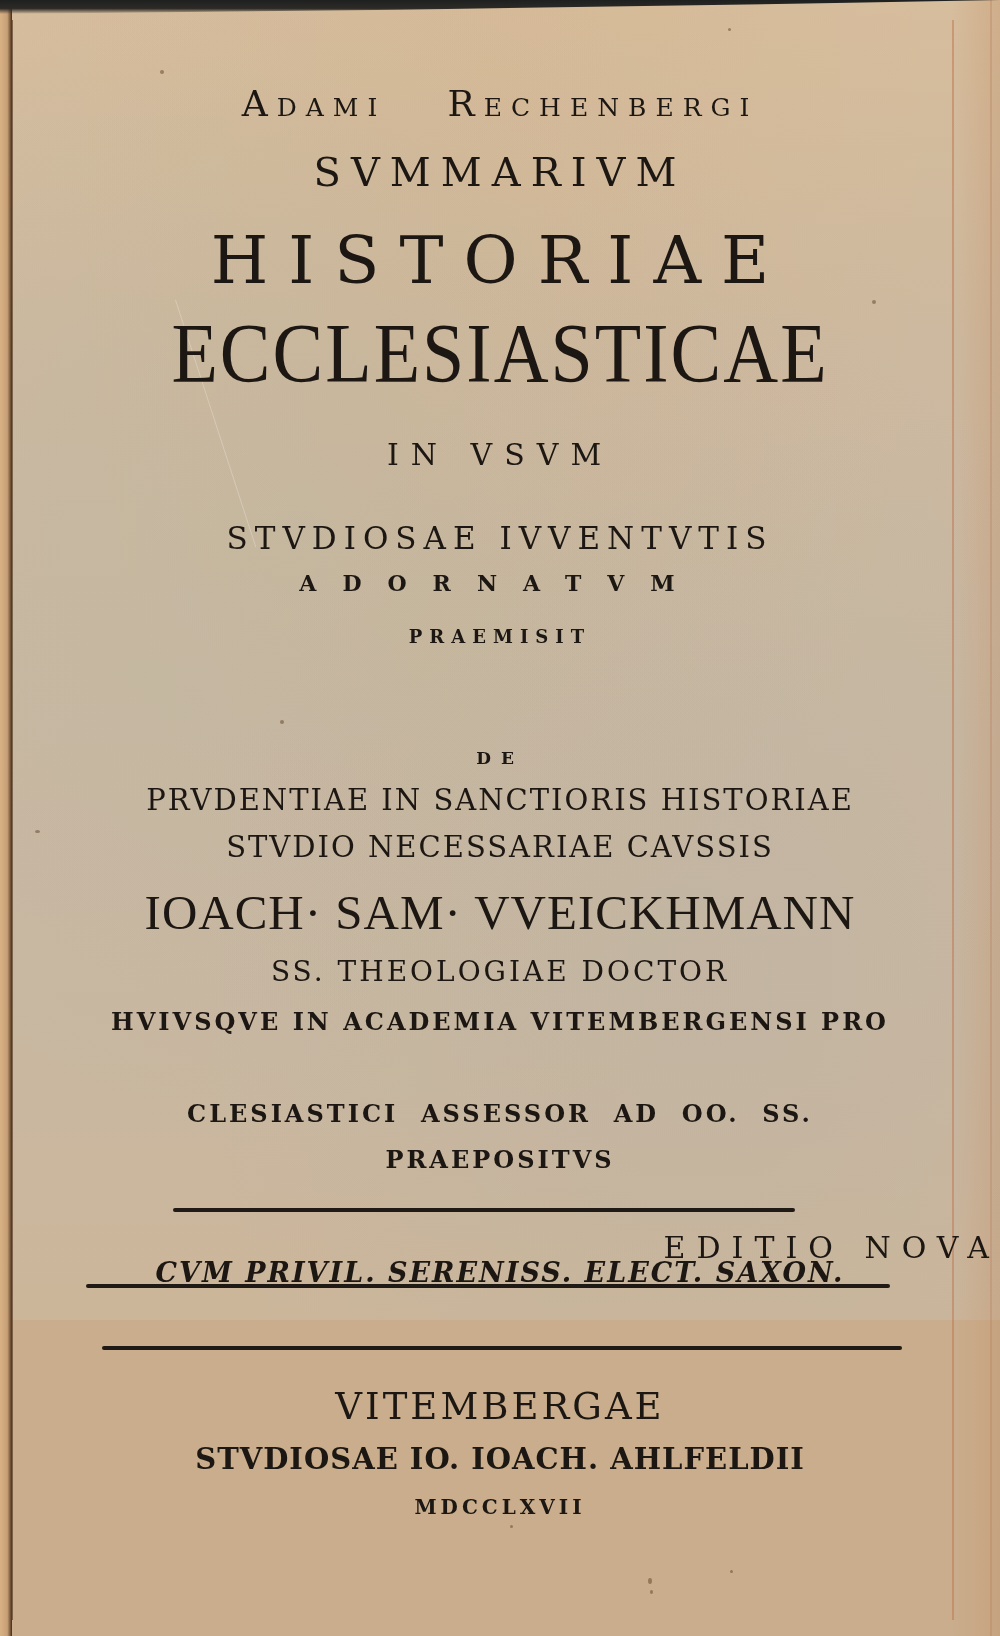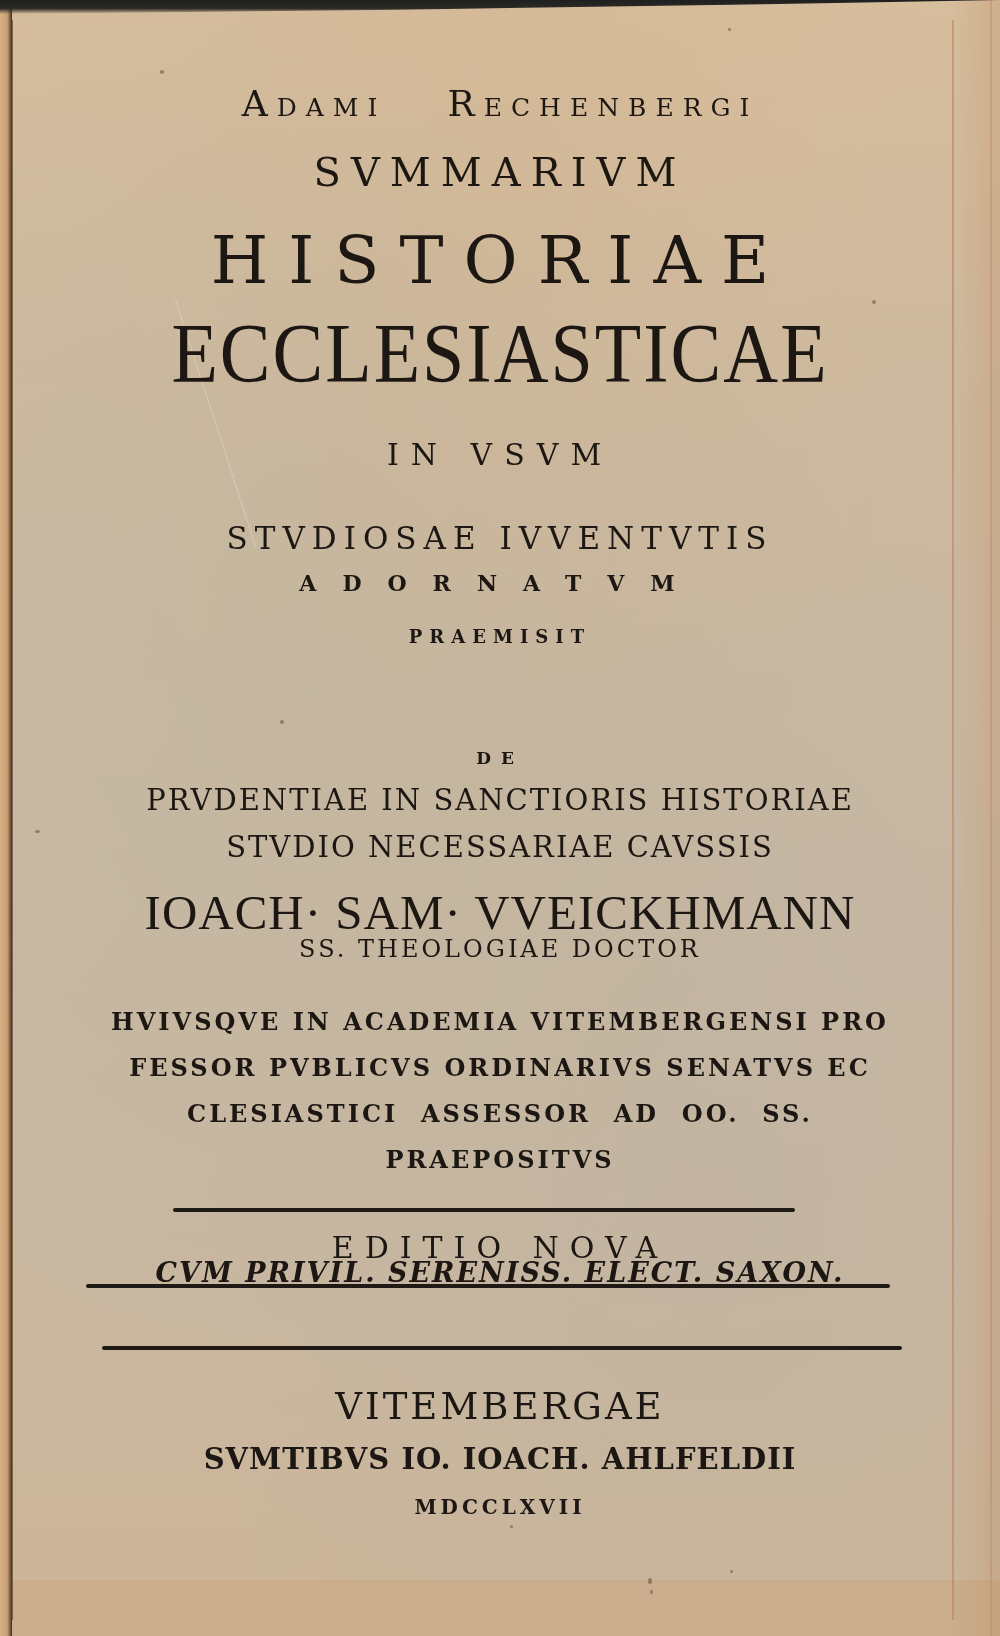--- a/index.html
+++ b/index.html
@@ -6,21 +6,21 @@
     margin: 0;
     padding: 0;
     width: 1000px;
     height: 1636px;
     overflow: hidden;
     background: #c9ad8c;
   }
   .page {
     position: relative;
     width: 1000px;
-    height: 1580px;
+    height: 1320px;
     background:
       radial-gradient(ellipse at 30% 40%, rgba(185,180,160,0.35) 0%, rgba(0,0,0,0) 55%),
       radial-gradient(ellipse at 70% 75%, rgba(180,175,165,0.30) 0%, rgba(0,0,0,0) 50%),
       radial-gradient(ellipse at 50% 10%, rgba(215,180,140,0.35) 0%, rgba(0,0,0,0) 60%),
       linear-gradient(180deg, #d6bd9c 0%, #cdb99f 25%, #c8b8a2 55%, #c9b7a0 80%, #ccb69a 100%);
     font-family: "DejaVu Serif", "Liberation Serif", serif;
     color: #1c1712;
   }
   .binding-top {
     position: absolute;
@@ -92,26 +92,26 @@
   .l-eccl      { top: 315px; font-size: 76px; letter-spacing: 2px; font-family: "Liberation Serif", serif; font-weight: normal; transform: scaleY(1.12); }
   .l-inusum    { top: 440px; font-size: 30px; letter-spacing: 12px; }
   .l-stud      { top: 503px; font-size: 31px; letter-spacing: 7px; margin-top: 20px; }
   .l-adorn     { top: 572px; font-size: 22px; letter-spacing: 26px; font-weight: bold; }
   .l-praem     { top: 628px; font-size: 18px; letter-spacing: 7px; font-weight: bold; }
   .l-antel     { top: 664px; font-size: 43px; letter-spacing: 1px; font-family: "Liberation Serif", serif; }
   .l-de        { top: 750px; font-size: 17px; letter-spacing: 10px; font-weight: bold; }
   .l-prud      { top: 786px; font-size: 29px; letter-spacing: 2px; }
   .l-studio    { top: 833px; font-size: 29px; letter-spacing: 2px; }
   .l-ioach     { top: 888px; font-size: 49px; letter-spacing: 1px; font-family: "Liberation Serif", serif; }
-  .l-ss        { top: 937px; font-size: 24px; letter-spacing: 3px; }
+  .l-ss        { top: 958px; font-size: 28px; letter-spacing: 3px; }
   .l-huius     { top: 1010px; font-size: 24px; letter-spacing: 3px; font-weight: bold; }
   .l-fessor    { top: 1056px; font-size: 24px; letter-spacing: 3px; font-weight: bold; }
   .l-clesiast  { top: 1102px; font-size: 24px; letter-spacing: 3px; font-weight: bold; }
   .l-praep     { top: 1148px; font-size: 24px; letter-spacing: 3px; font-weight: bold; }
-  .l-editio    { top: 1233px; font-size: 30px; letter-spacing: 11px; }
+  .l-editio    { top: 1233px; font-size: 30px; letter-spacing: 11px; text-align: right; }
   .l-cum       { top: 1259px; font-size: 27px; letter-spacing: 2px; font-style: italic; font-weight: bold; }
   .l-vitemb    { top: 1388px; font-size: 37px; letter-spacing: 3px; }
   .l-sumtib    { top: 1445px; font-size: 29px; letter-spacing: 1px; font-weight: bold; }
   .l-year      { top: 1497px; font-size: 20px; letter-spacing: 4px; font-weight: bold; }
 
   .rule {
     position: absolute;
     height: 4px;
     background: #1f1a15;
     border-radius: 2px;
@@ -151,26 +151,25 @@
   <div class="line l-inusum">IN VSVM</div>
   <div class="line l-stud">STVDIOSAE IVVENTVTIS</div>
   <div class="line l-adorn">ADORNATVM</div>
   <div class="line l-praem">PRAEMISIT</div>
   <div class="line l-de">DE</div>
   <div class="line l-studio">STVDIO NECESSARIAE CAVSSIS</div>
   <div class="line l-prud">PRVDENTIAE IN SANCTIORIS HISTORIAE</div>
   <div class="line l-ioach">IOACH· SAM· VVEICKHMANN</div>
   <div class="line l-ss">SS. THEOLOGIAE DOCTOR</div>
   <div class="line l-huius">HVIVSQVE IN ACADEMIA VITEMBERGENSI PRO</div>
-  <div class="line l-fessor">FESSOR PVBLICVS ORDINARIVS SENATVS EC</div>
   <div class="line l-clesiast" style="white-space: pre;">CLESIASTICI  ASSESSOR  AD  OO.  SS.</div>
   <div class="line l-praep">PRAEPOSITVS</div>
 
   <div class="rule rule-1"></div>
   <div class="line l-editio">EDITIO NOVA</div>
   <div class="rule rule-2"></div>
   <div class="line l-cum">CVM PRIVIL. SERENISS. ELECT. SAXON.</div>
   <div class="rule rule-3"></div>
 
   <div class="line l-vitemb">VITEMBERGAE</div>
-  <div class="line l-sumtib">SVMTIBVS IO. IOACH. AHLFELDII</div>
+  <div class="line l-sumtib">STVDIOSAE IO. IOACH. AHLFELDII</div>
   <div class="line l-year">MDCCLXVII</div>
 </div>
 
 </body></html>

